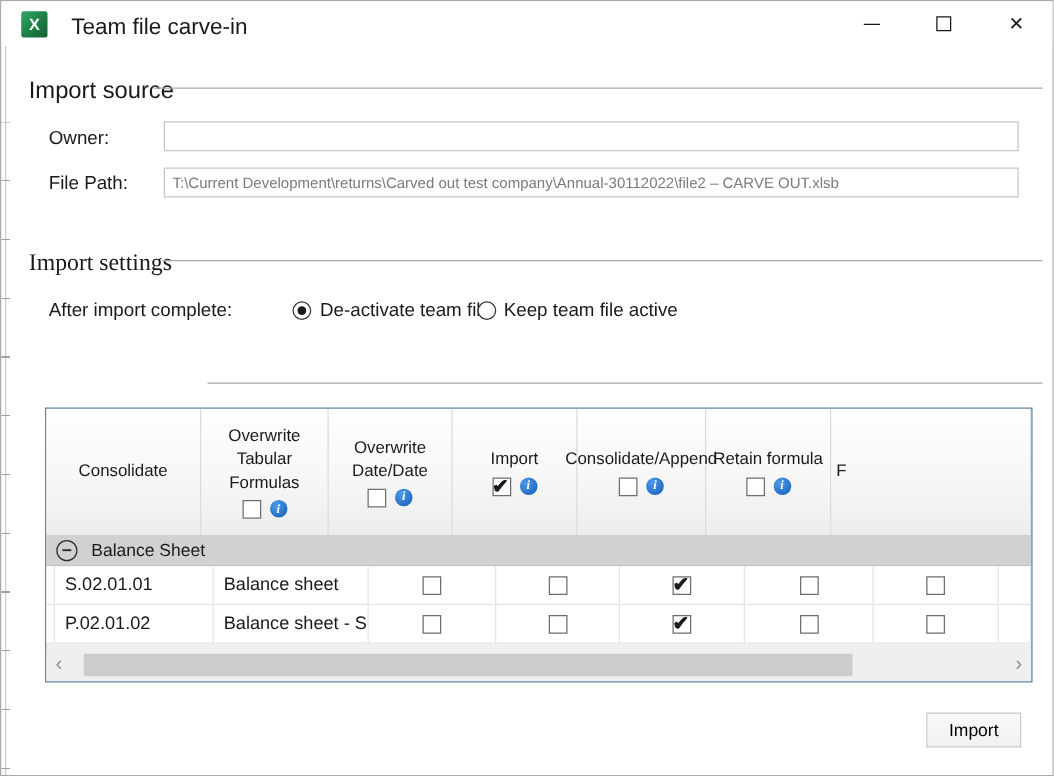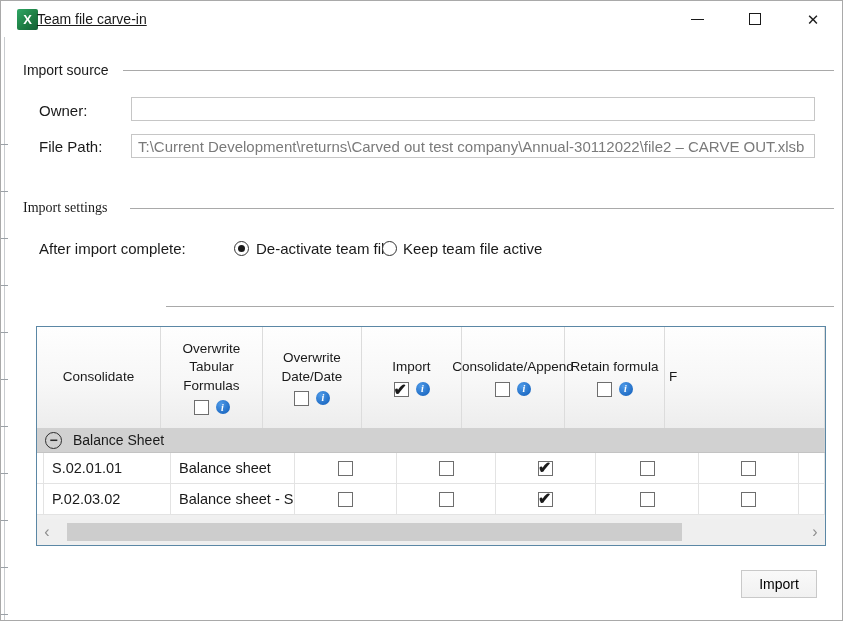--- a/index.html
+++ b/index.html
@@ -15,34 +15,34 @@
   .edge-line { position:absolute; left:3px; top:0; bottom:0; width:1px; background:#c9ccd0; }
   .edge-ticks { position:absolute; left:0; top:97px; bottom:0; width:7px;
     background:repeating-linear-gradient(180deg, transparent 0 46px, #9aa0a6 46px 47px); }
 
   
   .titlebar { position:absolute; top:0; left:0; right:0; height:36px; background:#fff; }
   .excel-icon { position:absolute; left:16px; top:8px; width:21px; height:21px; border-radius:2px;
     background:linear-gradient(135deg,#2fa765 0%,#1e7e44 55%,#135f36 100%);
     display:flex; align-items:center; justify-content:center; }
   .excel-icon .xi { color:#fff; font-weight:bold; font-size:13px; line-height:1; }
-  .title { position:absolute; left:36px; top:10px; font-size:14px;text-decoration:underline; }
+  .title { position:absolute; left:56px; top:10px; font-size:18px; }
   .controls { position:absolute; top:0; right:0; height:36px; display:flex; }
   .ctl { width:58px; height:36px; display:flex; align-items:center; justify-content:center; cursor:default; }
   .glyph-min { width:13px; height:1px; background:#1a1a1a; }
   .glyph-max { width:12px; height:12px; border:1px solid #1a1a1a; background:transparent; }
   .glyph-close { font-size:15px; font-weight:400; color:#1a1a1a; line-height:1; }
 
   
-  .section-label { position:absolute; font-size:14px; white-space:nowrap; }
+  .section-label { position:absolute; font-size:19px; white-space:nowrap; }
   .group-line { position:absolute; height:1px; background:#a9a9a9; right:8px; }
 
   .field-label { position:absolute; font-size:15px; white-space:nowrap; }
   .text-input { position:absolute; height:24px; width:684px; left:130px; border:1px solid #c6c6c6;
-    background:#fff; font-family:"Liberation Sans",sans-serif; font-size:15px; padding:0 6px; outline:none; }
+    background:#fff; font-family:"Liberation Sans",sans-serif; font-size:12px; padding:0 6px; outline:none; }
   .filepath { color:#7a7a7a; }
 
   
   .radio { position:absolute; width:15px; height:15px; border:1px solid #333; border-radius:50%; background:#fff; }
   .radio.selected::after { content:""; position:absolute; left:3px; top:3px; width:7px; height:7px;
     border-radius:50%; background:#1a1a1a; }
   .radio-label { position:absolute; font-size:15px; white-space:nowrap; }
 
   
   .sheets-table { position:absolute; left:35px; top:325px; width:790px; height:220px;
@@ -201,21 +201,21 @@
           <span class="checkbox"></span>
         </div>
       <div class="td cb c-ret">
           <span class="checkbox"></span>
         </div>
       <div class="td c-last"></div>
     </div>
 
     <div class="trow">
       <div class="td c-gut"></div>
-      <div class="td text c-qrt2">P.02.03.02</div>
+      <div class="td text c-qrt2">P.02.01.02</div>
       <div class="td text c-desc">Balance sheet - SF</div>
       <div class="td cb c-otf">
           <span class="checkbox"></span>
         </div>
       <div class="td cb c-odt">
           <span class="checkbox"></span>
         </div>
       <div class="td cb c-imp">
           <span class="checkbox checked"></span>
         </div>

